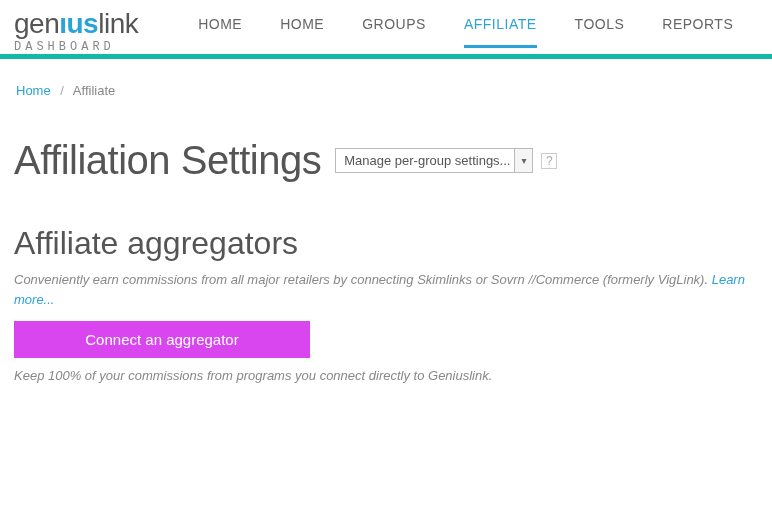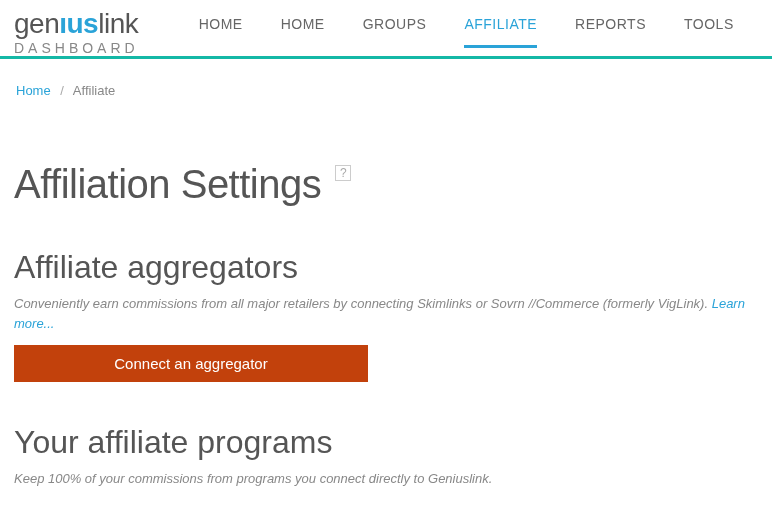--- a/index.html
+++ b/index.html
@@ -7,42 +7,43 @@
       font-family: -apple-system, BlinkMacSystemFont, "Segoe UI", Helvetica, Arial, sans-serif;
       background: #fff;
       color: #333;
       width: 772px;
       padding: 0;
     }
     .header {
       display: flex;
       align-items: flex-start;
       padding: 10px 14px 0 14px;
-      border-bottom: 3px solid #14b8a6;
+      border-bottom: 5px solid #14b8a6;
     }
     .logo-block {
       display: flex;
       flex-direction: column;
       margin-right: 60px;
     }
     .logo {
       font-size: 28px;
       font-weight: 400;
       color: #555;
       letter-spacing: -0.5px;
       line-height: 1;
     }
     .logo .blue { color: #2aa3d8; font-weight: 700; }
     .logo .gen { font-weight: 400; }
     .logo-sub {
-      font-size: 14px;
+      font-size: 12px;
       letter-spacing: 4px;
       color: #888;
       text-align: left;
       margin-top: 2px;
+      font-family: Liberation Mono, monospace;
     }
     .nav {
       display: flex;
       gap: 38px;
       align-items: flex-start;
       padding-top: 6px;
     }
     .nav-item {
       font-size: 14px;
       color: #666;
@@ -68,21 +69,20 @@
       display: flex;
       align-items: center;
       gap: 14px;
       margin-top: 30px;
     }
     h1 {
       font-size: 40px;
       font-weight: 300;
       color: #555;
       letter-spacing: -0.5px;
-      margin-top: 24px;
     }
     .select-wrap {
       display: flex;
       align-items: center;
       gap: 8px;
     }
     .select {
       border: 1px solid #bbb;
       background: #fff;
       font-size: 13px;
@@ -132,26 +132,26 @@
     }
     .subdesc {
       font-size: 13px;
       color: #888;
       margin-top: 8px;
       line-height: 1.5;
       font-style: italic;
     }
     .subdesc .link { color: #2aa3d8; cursor: pointer; }
     .btn {
-      background: #c2410c;
+      background: #d946ef;
       color: #fff;
       font-size: 15px;
       border: none;
       padding: 10px 0;
-      width: 354px;
+      width: 296px;
       text-align: center;
       margin-top: 12px;
       cursor: pointer;
     }
     .btn-row {
       display: flex;
       align-items: center;
       gap: 18px;
     }
   </style>
@@ -163,45 +163,48 @@
     <div class="logo">
       <span class="gen">gen</span><span class="blue">ıus</span><span>link</span>
     </div>
     <div class="logo-sub">DASHBOARD</div>
   </div>
   <div class="nav">
     <div class="nav-item">HOME</div>
     <div class="nav-item">HOME</div>
     <div class="nav-item">GROUPS</div>
     <div class="nav-item active">AFFILIATE</div>
+    <div class="nav-item">TOOLS</div>
     <div class="nav-item">REPORTS</div>
-    <div class="nav-item">TOOLS</div>
   </div>
 </div>
 
 <div class="breadcrumb">
   <span class="home">Home</span>
   <span class="sep">/</span>
   <span>Affiliate</span>
 </div>
 
 <div class="content">
   <div class="title-row">
     <h1>Affiliation Settings</h1>
     <div class="select-wrap">
+      <div class="select">
+        <span>Manage per-group settings...</span>
+        <span class="arrow">▾</span>
+      </div>
       <div class="help">?</div>
     </div>
   </div>
 
 
   <h2>Affiliate aggregators</h2>
   <p class="subdesc">
     <span>Conveniently earn commissions from all major retailers by connecting Skimlinks or Sovrn //Commerce (formerly VigLink). </span><span class="link">Learn more...</span>
   </p>
   <button class="btn">Connect an aggregator</button>
 
-  <h2>Your affiliate programs</h2>
   <p class="subdesc">Keep 100% of your commissions from programs you connect directly to Geniuslink.</p>
   <div class="btn-row">
     
     
   </div>
 </div>
 
 </body></html>

